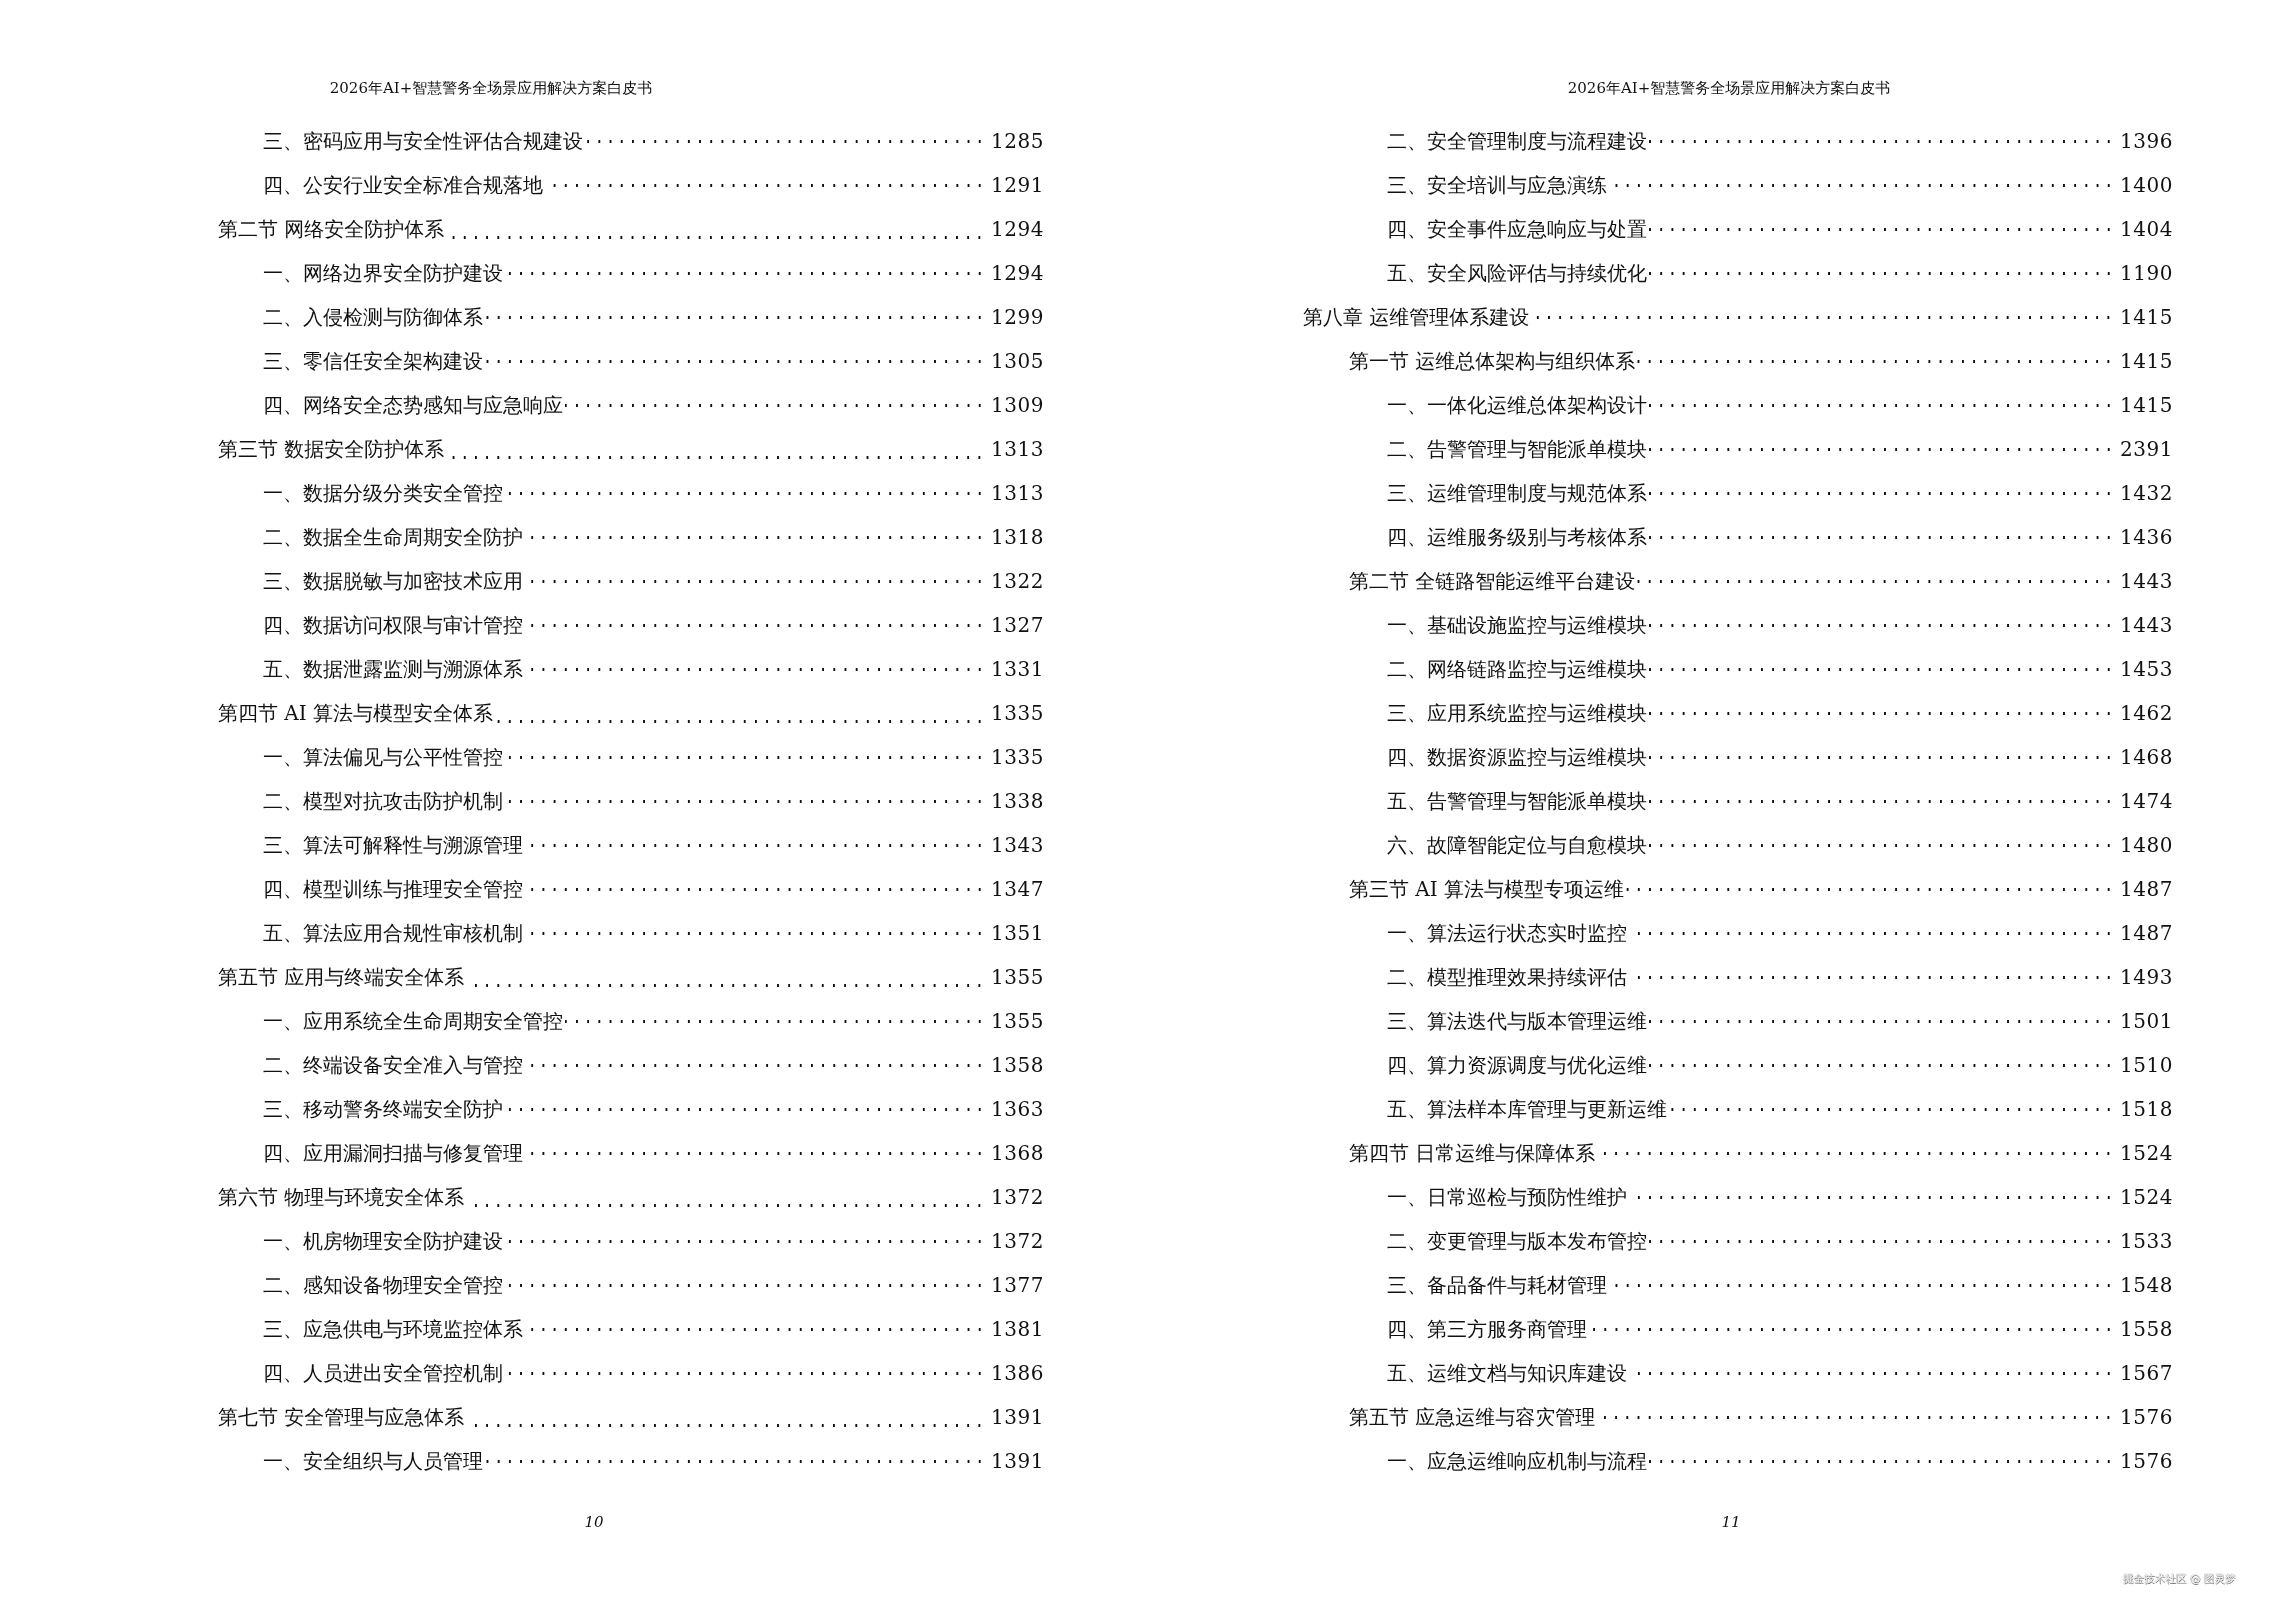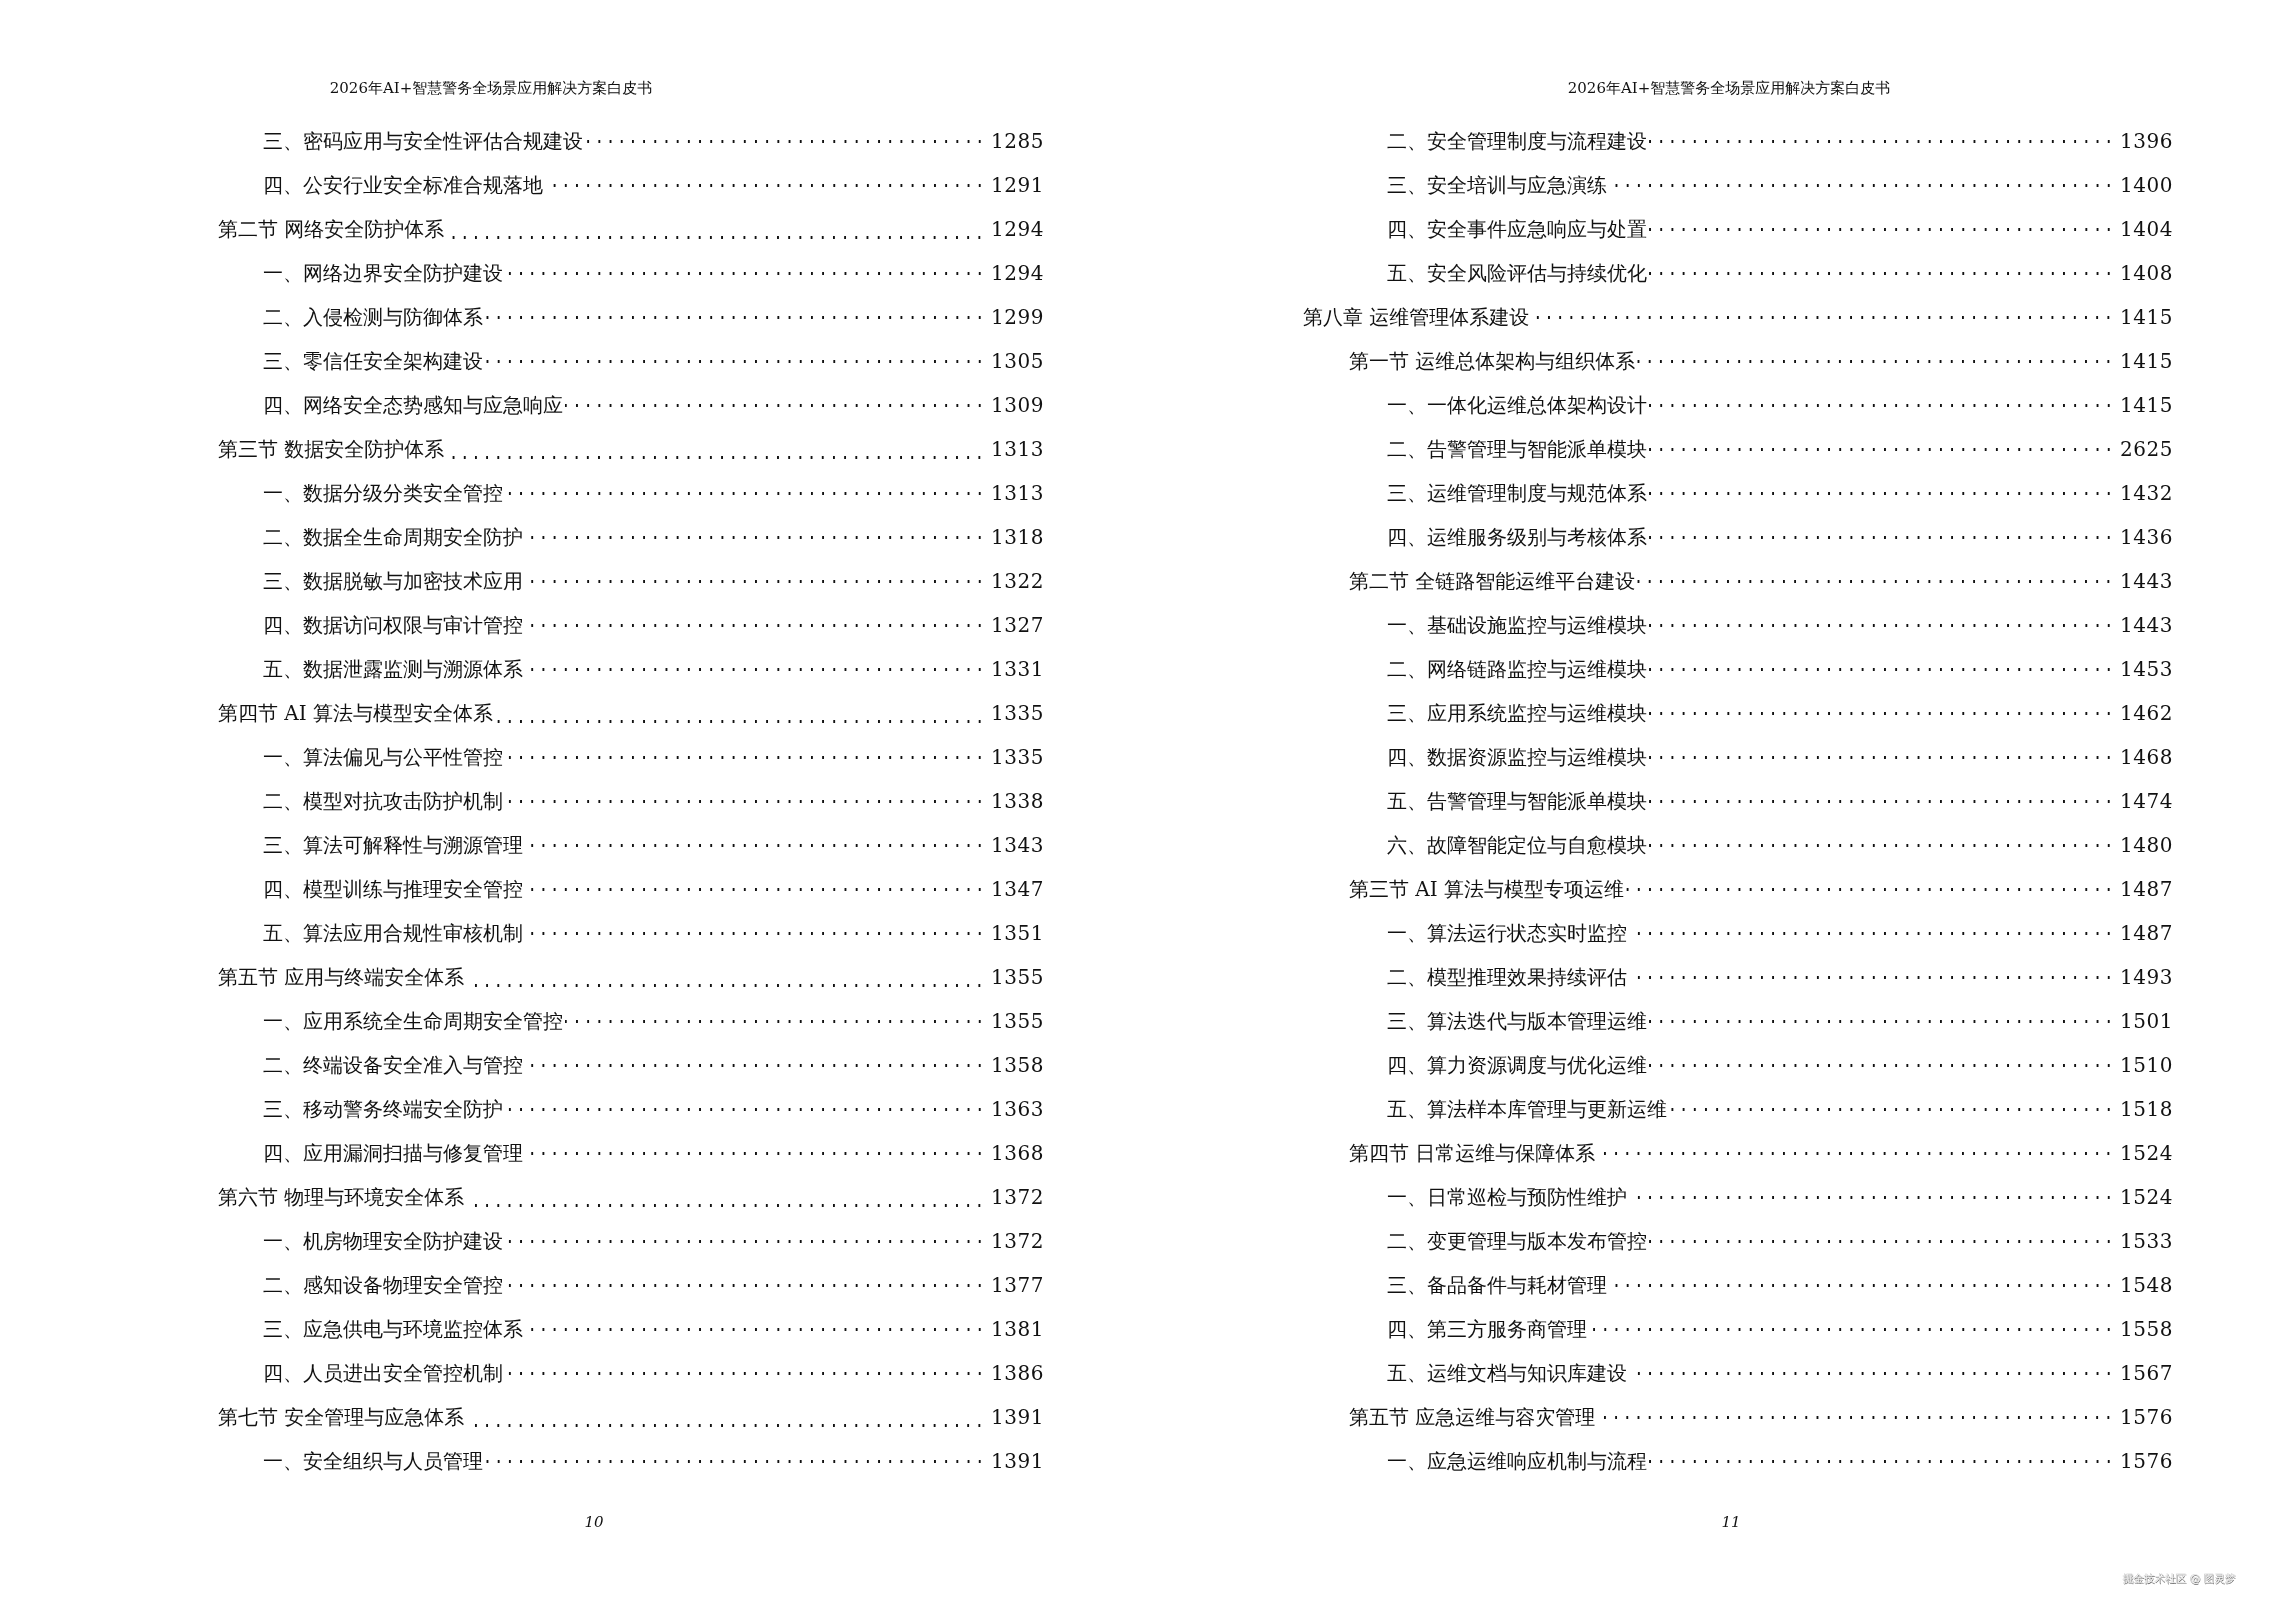--- a/index.html
+++ b/index.html
@@ -284,41 +284,41 @@
         <span class="toc-page">1400</span>
       </li>
       <li class="toc-row lvl-2">
         <span class="toc-title">四、安全事件应急响应与处置</span>
         <span class="toc-leader"></span>
         <span class="toc-page">1404</span>
       </li>
       <li class="toc-row lvl-2">
         <span class="toc-title">五、安全风险评估与持续优化</span>
         <span class="toc-leader"></span>
-        <span class="toc-page">1408</span>
+        <span class="toc-page">1190</span>
       </li>
       <li class="toc-row lvl-0">
         <span class="toc-title">第八章 运维管理体系建设</span>
         <span class="toc-leader"></span>
         <span class="toc-page">1415</span>
       </li>
       <li class="toc-row lvl-1">
         <span class="toc-title">第一节 运维总体架构与组织体系</span>
         <span class="toc-leader"></span>
         <span class="toc-page">1415</span>
       </li>
       <li class="toc-row lvl-2">
         <span class="toc-title">一、一体化运维总体架构设计</span>
         <span class="toc-leader"></span>
         <span class="toc-page">1415</span>
       </li>
       <li class="toc-row lvl-2">
         <span class="toc-title">二、告警管理与智能派单模块</span>
         <span class="toc-leader"></span>
-        <span class="toc-page">2625</span>
+        <span class="toc-page">2391</span>
       </li>
       <li class="toc-row lvl-2">
         <span class="toc-title">三、运维管理制度与规范体系</span>
         <span class="toc-leader"></span>
         <span class="toc-page">1432</span>
       </li>
       <li class="toc-row lvl-2">
         <span class="toc-title">四、运维服务级别与考核体系</span>
         <span class="toc-leader"></span>
         <span class="toc-page">1436</span>

